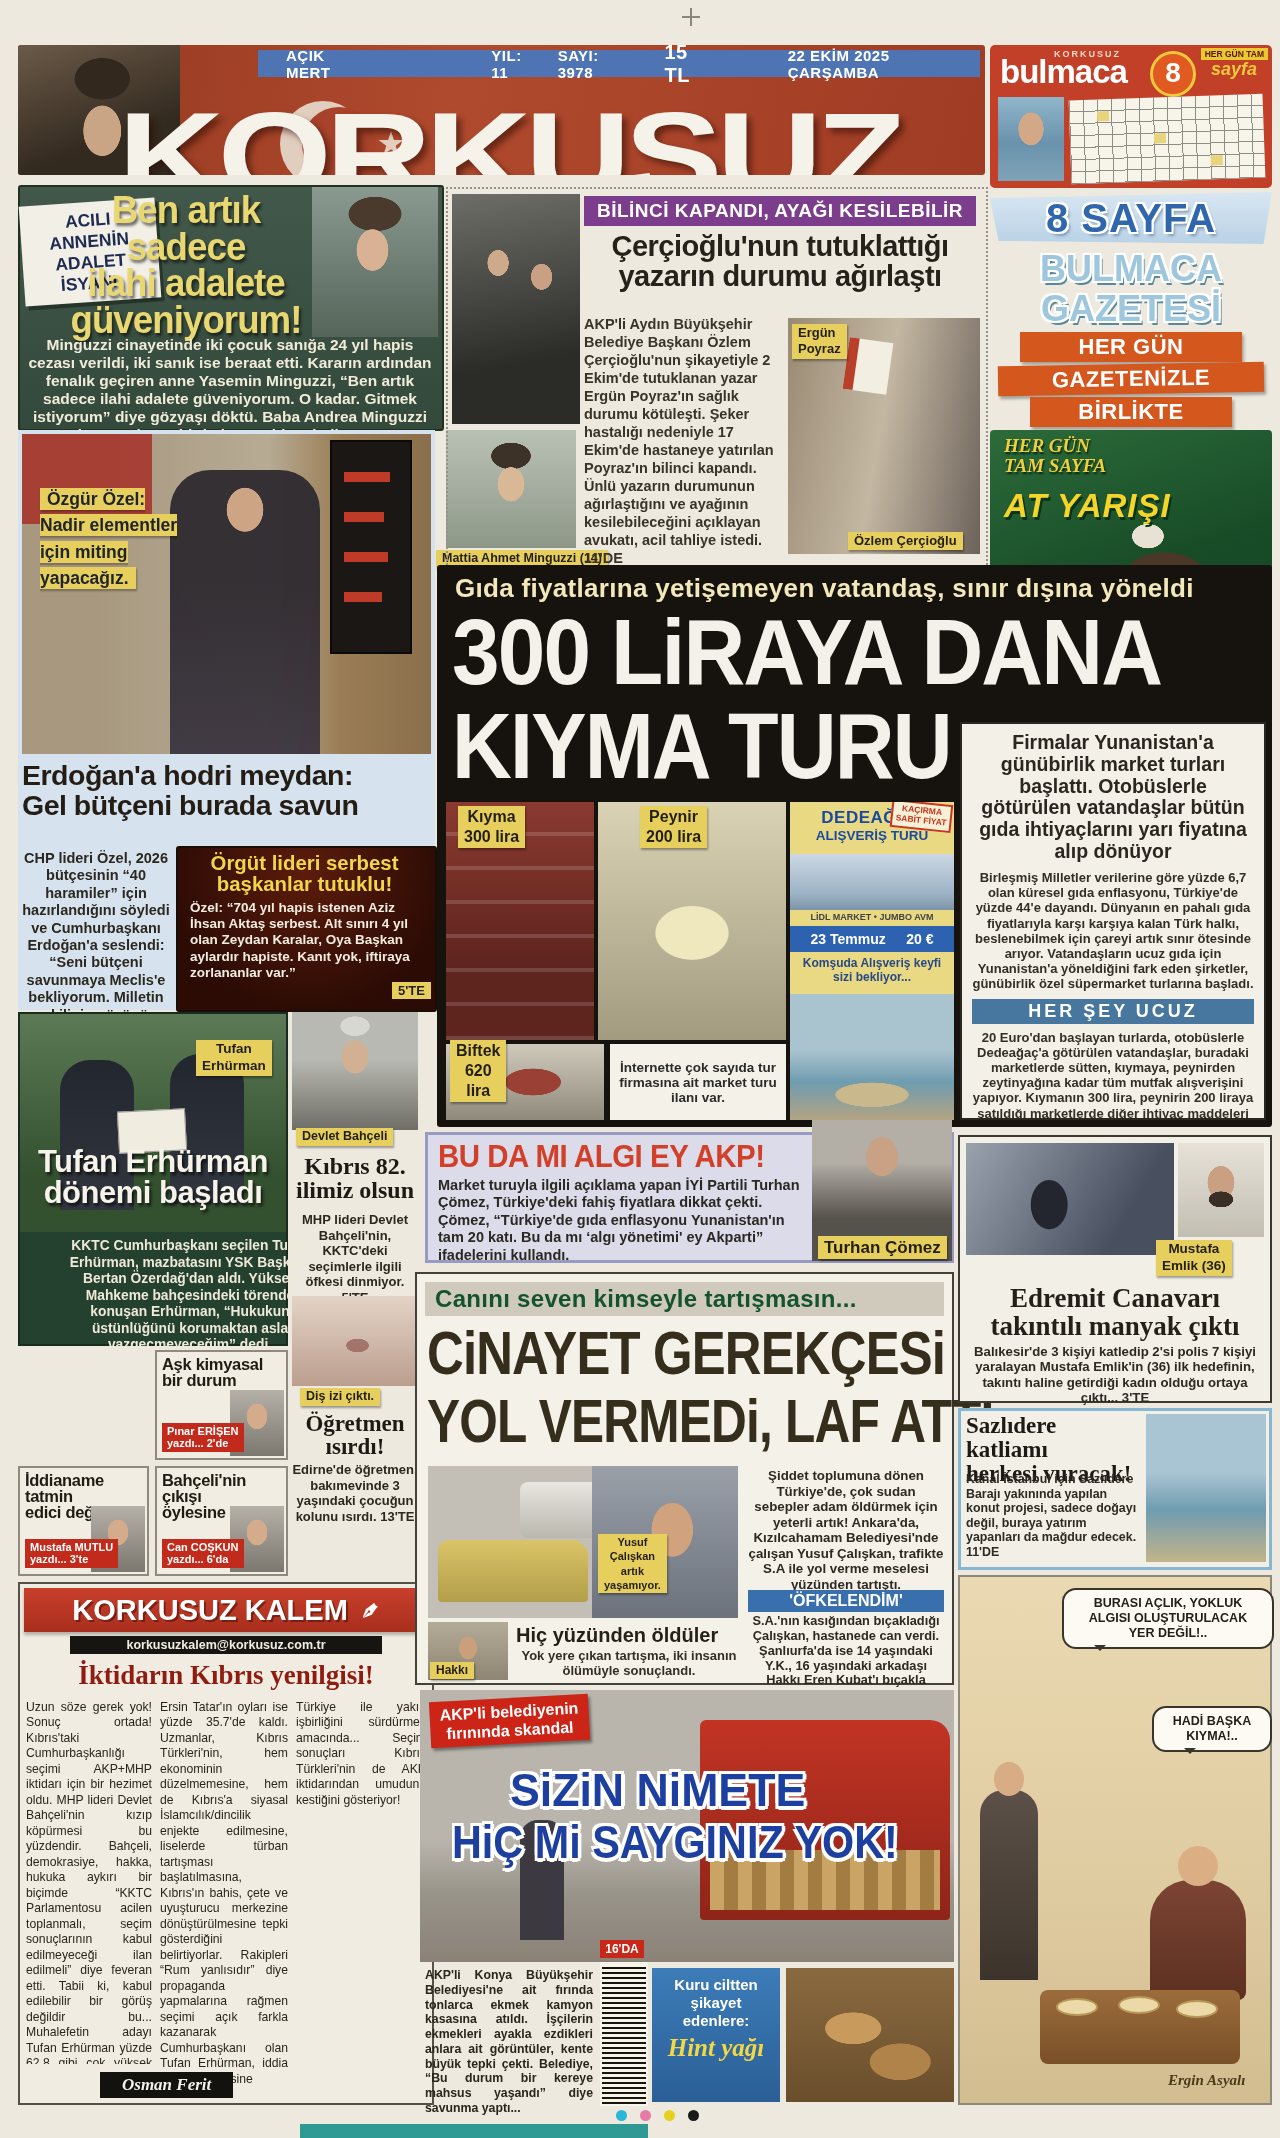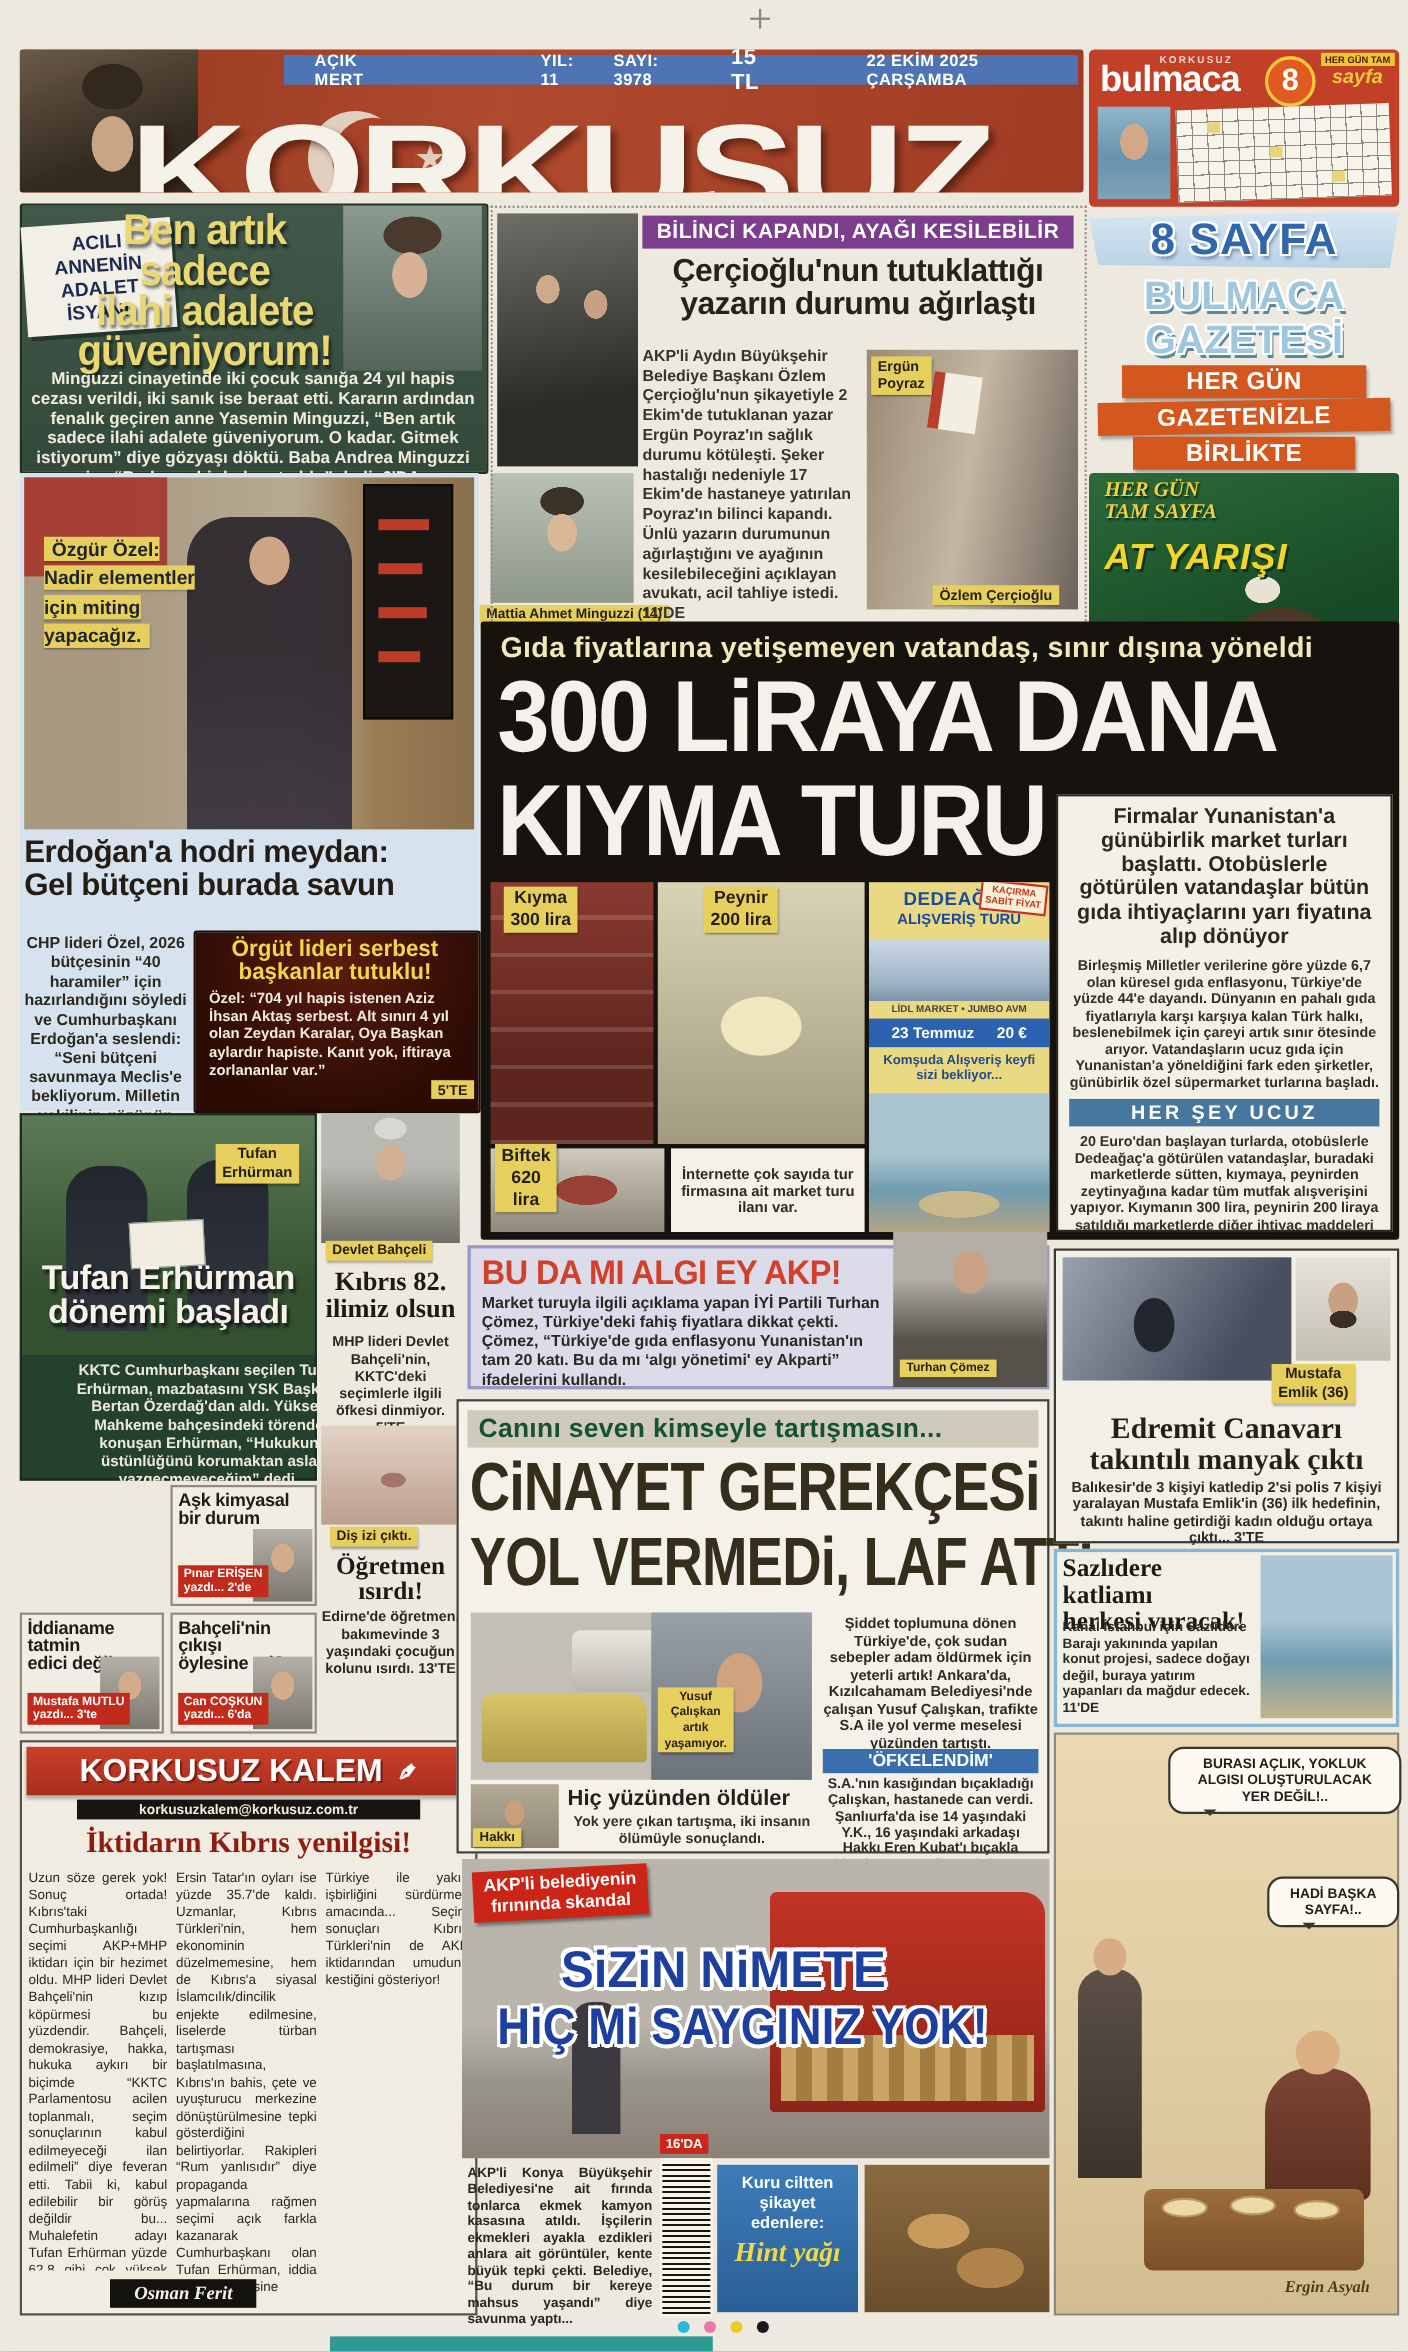--- a/index.html
+++ b/index.html
@@ -165,21 +165,21 @@
   #rcol-b2{color:#332e26;font-weight:600;font-size:13px;line-height:1.17;text-align:center;}
 
   
   #algi{left:425px;top:1132px;width:529px;height:131px;background:#dbdbe9;border:3px solid #979bc4;box-sizing:border-box;}
   #algi-head{left:438px;top:1139px;font-weight:800;font-size:31px;color:#d2402a;letter-spacing:-.5px;
      white-space:nowrap;transform:scaleX(.95);transform-origin:left top;}
   #algi-body{left:438px;top:1177px;width:372px;color:#2b2823;font-weight:600;font-size:14.5px;line-height:1.2;}
   #algi-photo{left:812px;top:1120px;width:140px;height:141px;background:
      radial-gradient(ellipse 26px 32px at 50% 26%, #c9a184 0 60%, transparent 62%),
      linear-gradient(#b3afa7 30%,#55514b 70%);}
-  #algi-cap{left:818px;top:1236px;font-size:11px;}
+  #algi-cap{left:818px;top:1236px;font-size:17px;}
 
   
   #eh-box{left:18px;top:1012px;width:270px;height:334px;background:#24402e;border:2px solid #1a2c20;box-sizing:border-box;}
   #eh-photo{left:20px;top:1014px;width:266px;height:218px;background:
      linear-gradient(#5d7a56,#33502f 75%);}
   .suitman{position:absolute;width:74px;height:150px;border-radius:30px 30px 0 0;background:linear-gradient(#22262e,#32363e);}
   #eh-cert{left:118px;top:1110px;width:66px;height:40px;background:#f0ece0;border:1px solid #999;transform:rotate(-3deg);}
   #eh-cap{left:196px;top:1040px;font-size:13.5px;text-align:center;}
   #eh-head{left:24px;top:1146px;width:258px;text-align:center;color:#f6f3ea;font-weight:800;font-size:31px;
      line-height:1.0;white-space:pre-line;text-shadow:2px 3px 3px rgba(0,0,0,.65);letter-spacing:-.5px;}
@@ -603,21 +603,21 @@
     <span>Kanal İstanbul için Sazlıdere Barajı yakınında yapılan konut projesi, sadece doğayı değil, buraya yatırım yapanları da mağdur edecek.</span>
     <b class="ref">11'DE</b>
   </div>
   <div class="abs" id="sz-photo"></div>
 
   <div class="abs" id="cartoon"></div>
   <div class="bubble prel" style="left:1062px;top:1588px;width:192px">BURASI AÇLIK, YOKLUK
 ALGISI OLUŞTURULACAK
 YER DEĞİL!..</div>
   <div class="bubble prel" style="left:1152px;top:1706px;width:100px">HADİ BAŞKA
-SAYFA!..</div>
+KIYMA!..</div>
   <div class="abs" id="cart-waiter"></div>
   <div class="abs" id="cart-man"></div>
   <div class="abs" id="cart-table">
     <div class="dish" style="left:16px;top:8px"></div>
     <div class="dish" style="left:78px;top:6px"></div>
     <div class="dish" style="left:136px;top:10px"></div>
   </div>
   <div class="abs" id="cart-sig">Ergin Asyalı</div>
 
   <div class="abs" id="dots">

